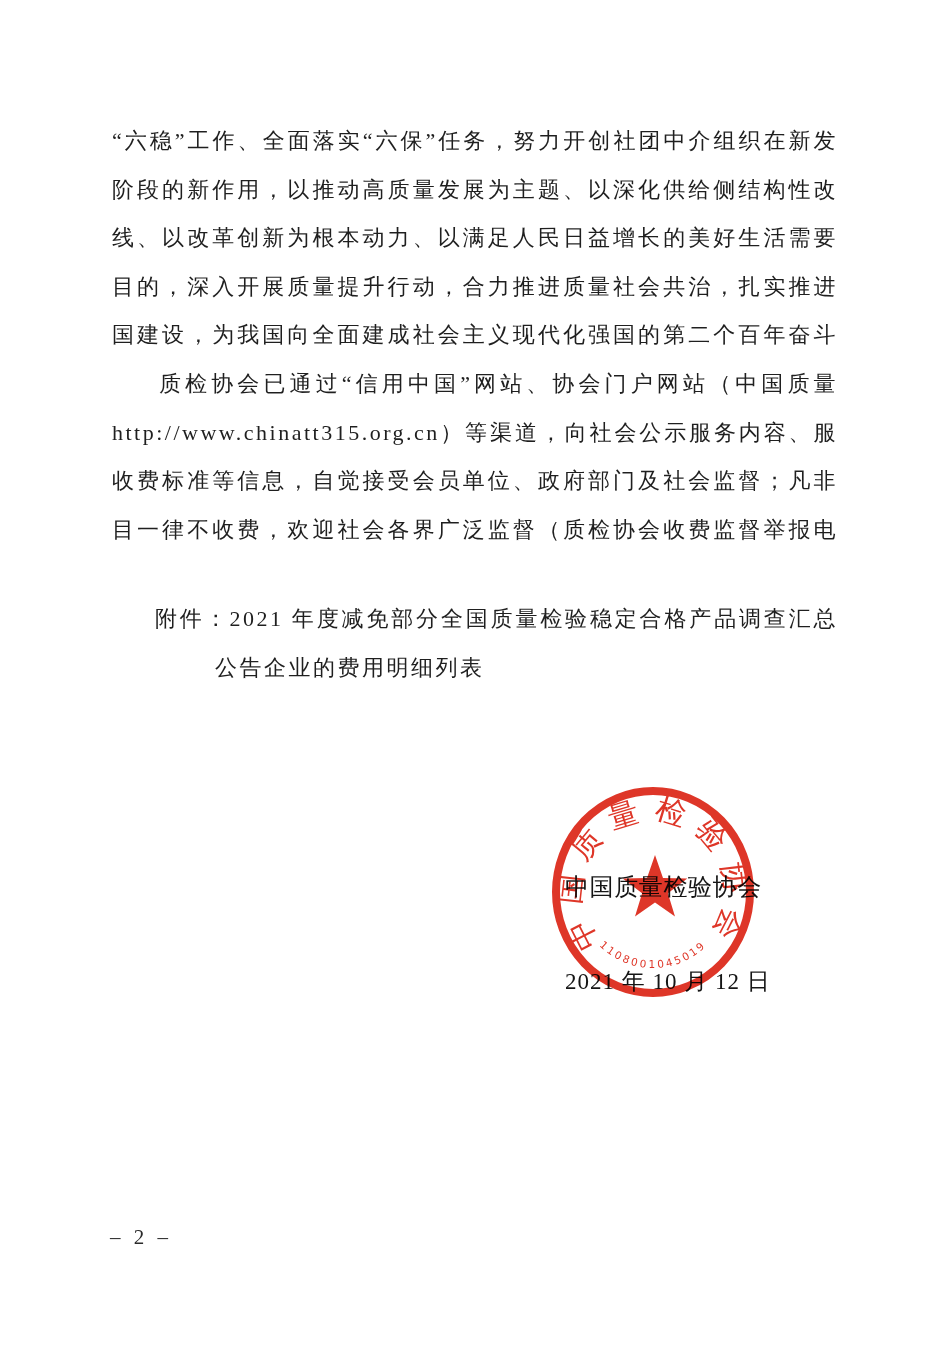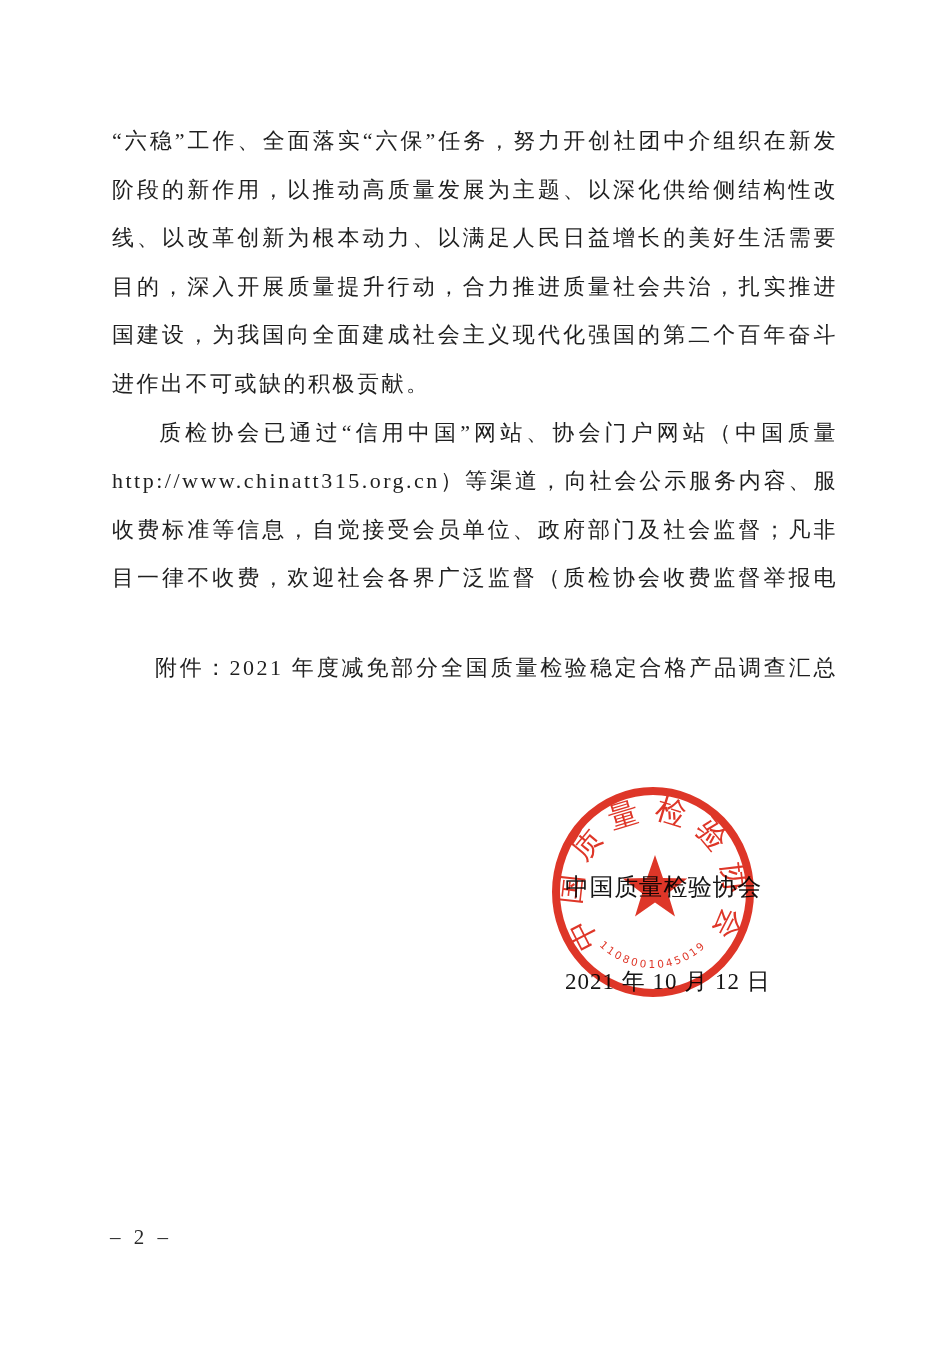--- a/index.html
+++ b/index.html
@@ -86,29 +86,29 @@
 <body>
 
 <div class="page">
 
   <div class="body-text">
     <div class="line justify">“六稳”工作、全面落实“六保”任务，努力开创社团中介组织在新发展</div>
     <div class="line justify">阶段的新作用，以推动高质量发展为主题、以深化供给侧结构性改革为主</div>
     <div class="line justify">线、以改革创新为根本动力、以满足人民日益增长的美好生活需要为根本</div>
     <div class="line justify">目的，深入开展质量提升行动，合力推进质量社会共治，扎实推进质量强</div>
     <div class="line justify">国建设，为我国向全面建成社会主义现代化强国的第二个百年奋斗目标迈</div>
-    <div class="line">进作出不可或缺的积极贡献。</div>
 
     <div class="line justify indent-2">质检协会已通过“信用中国”网站、协会门户网站（中国质量网，</div>
     <div class="line justify">http://www.chinatt315.org.cn）等渠道，向社会公示服务内容、服务方式和</div>
     <div class="line justify">收费标准等信息，自觉接受会员单位、政府部门及社会监督；凡非公示项</div>
     <div class="line justify">目一律不收费，欢迎社会各界广泛监督（质检协会收费监督举报电话：</div>
 
     <div class="attachment">
       <div class="line justify line-a1">附件：2021 年度减免部分全国质量检验稳定合格产品调查汇总和展示</div>
+      <div class="line line-a2">公告企业的费用明细列表</div>
     </div>
   </div>
 
   <div class="org-name">中国质量检验协会</div>
   <div class="date-line">2021 年 10 月 12 日</div>
 
   <svg class="seal" viewBox="0 0 204 212" xmlns="http://www.w3.org/2000/svg" aria-hidden="true">
     <defs>
       <path id="sealArc" d="M 55.7 161.2 A 72 72 0 1 1 148.3 161.2" fill="none"></path>
       <path id="codeArc" d="M 50.5 161.9 A 76 76 0 0 0 153.5 161.9" fill="none"></path>

